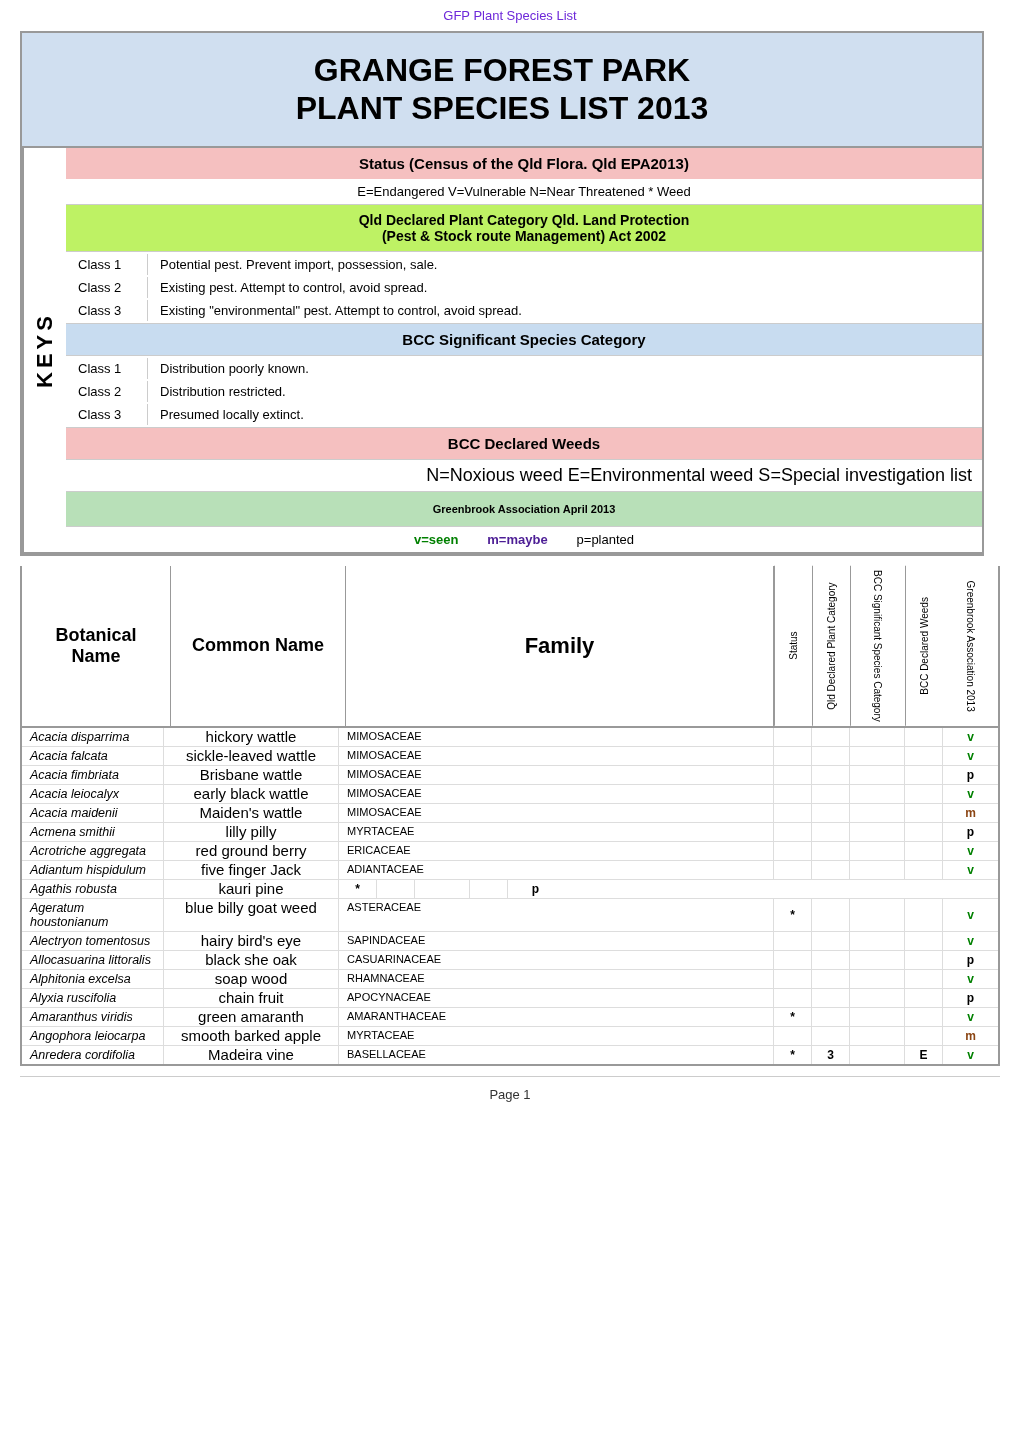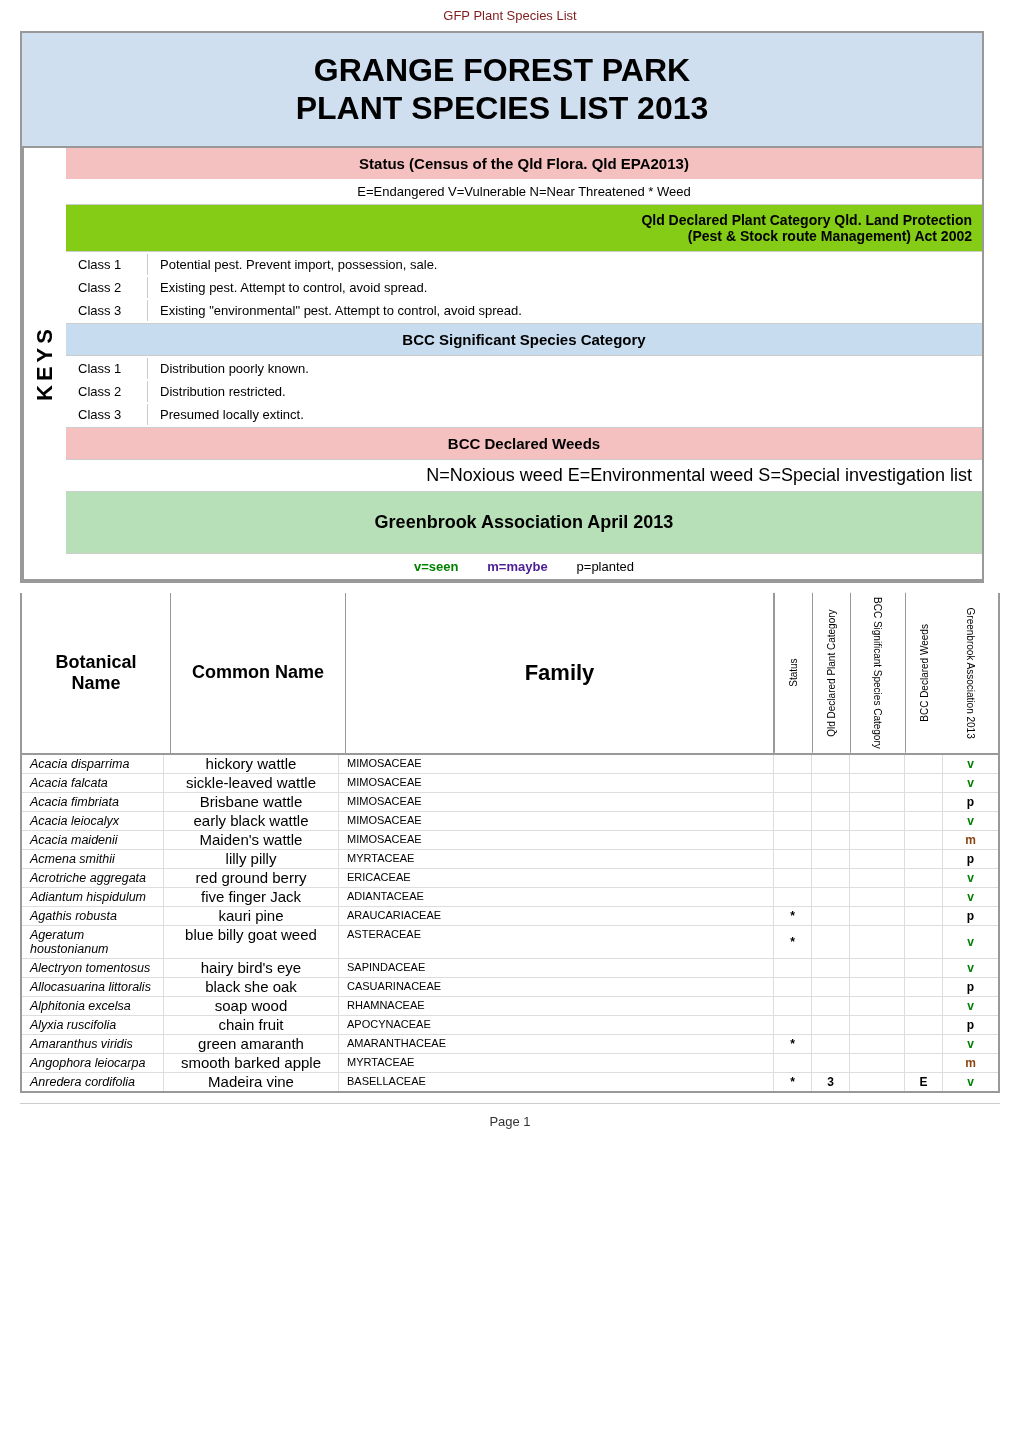--- a/index.html
+++ b/index.html
@@ -8,21 +8,21 @@
       background: #fff;
       width: 1020px;
       min-height: 1442px;
       font-size: 13px;
       color: #000;
     }
     .page-title {
       text-align: center;
       padding: 8px 0 4px;
       font-size: 13px;
-      color: #7f1d1d;
+      color: #6d28d9;
     }
     .outer-border {
       border: 2px solid #999;
       margin: 4px 36px 10px 20px;
     }
     .main-title {
       background: #d0dff0;
       text-align: center;
       padding: 18px 10px 18px;
       font-size: 32px;
@@ -61,22 +61,22 @@
       padding: 7px 10px;
       font-weight: bold;
       font-size: 15px;
     }
     .status-line {
       text-align: center;
       padding: 5px 10px;
       font-size: 13px;
     }
     .qld-header {
-      background: #84cc16;
-      text-align: right;
+      background: #bef264;
+      text-align: center;
       padding: 7px 10px;
       font-weight: bold;
       font-size: 14px;
     }
     .class-table {
       width: 100%;
     }
     .class-table td {
       padding: 3px 10px;
       vertical-align: top;
@@ -103,23 +103,23 @@
     }
     .weed-legend {
       text-align: right;
       padding: 5px 10px;
       font-size: 18px;
       border-bottom: 1px solid #ccc;
     }
     .greenbrook-header {
       background: #b8e0b8;
       text-align: center;
-      padding: 20px 10px;
-      font-weight: bold;
-      font-size: 18px;
+      padding: 11px 10px;
+      font-weight: bold;
+      font-size: 11px;
     }
     .greenbrook-legend {
       text-align: center;
       padding: 5px 10px;
       font-size: 13px;
     }
     
     .data-section {
       margin: 0 20px 10px 20px;
       border: 2px solid #999;
@@ -502,21 +502,20 @@
       <div class="data-family">ADIANTACEAE</div>
       <div class="data-status"></div>
       <div class="data-qld"></div>
       <div class="data-bcc-sig"></div>
       <div class="data-bcc-weeds"></div>
       <div class="data-greenbrook" style="color:green">v</div>
     </div>
       <div class="data-row">
       <div class="data-botanical">Agathis robusta</div>
       <div class="data-common">kauri pine</div>
-      <div class="data-family">ARAUCARIACEAE</div>
       <div class="data-status">*</div>
       <div class="data-qld"></div>
       <div class="data-bcc-sig"></div>
       <div class="data-bcc-weeds"></div>
       <div class="data-greenbrook" style="color:black">p</div>
     </div>
       <div class="data-row">
       <div class="data-botanical">Ageratum houstonianum</div>
       <div class="data-common">blue billy goat weed</div>
       <div class="data-family">ASTERACEAE</div>

